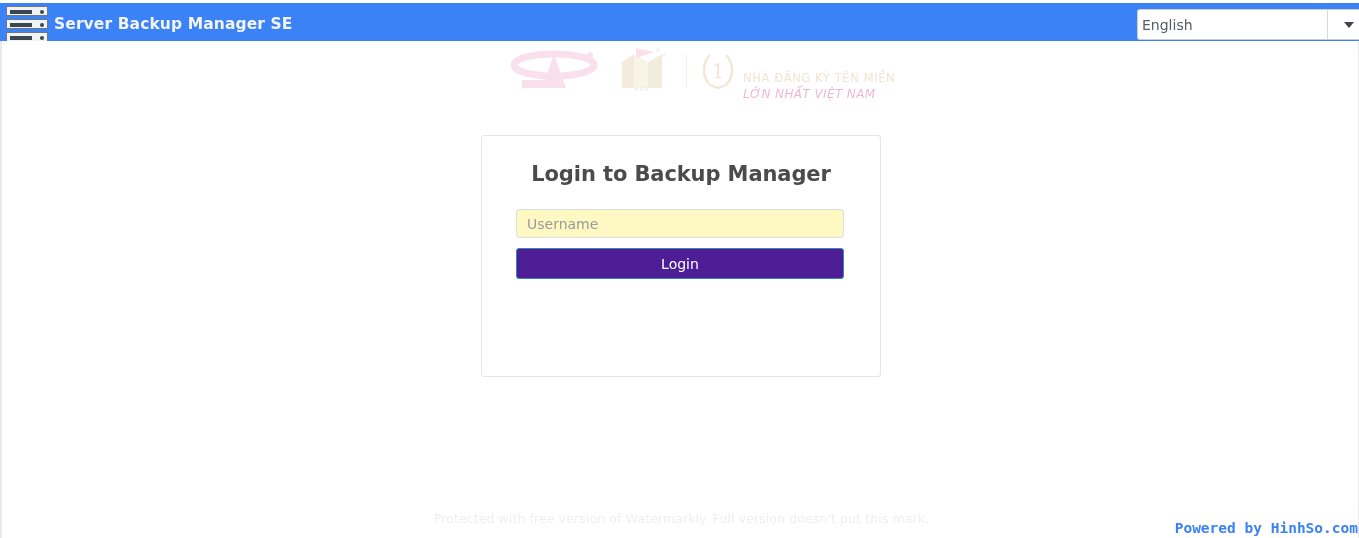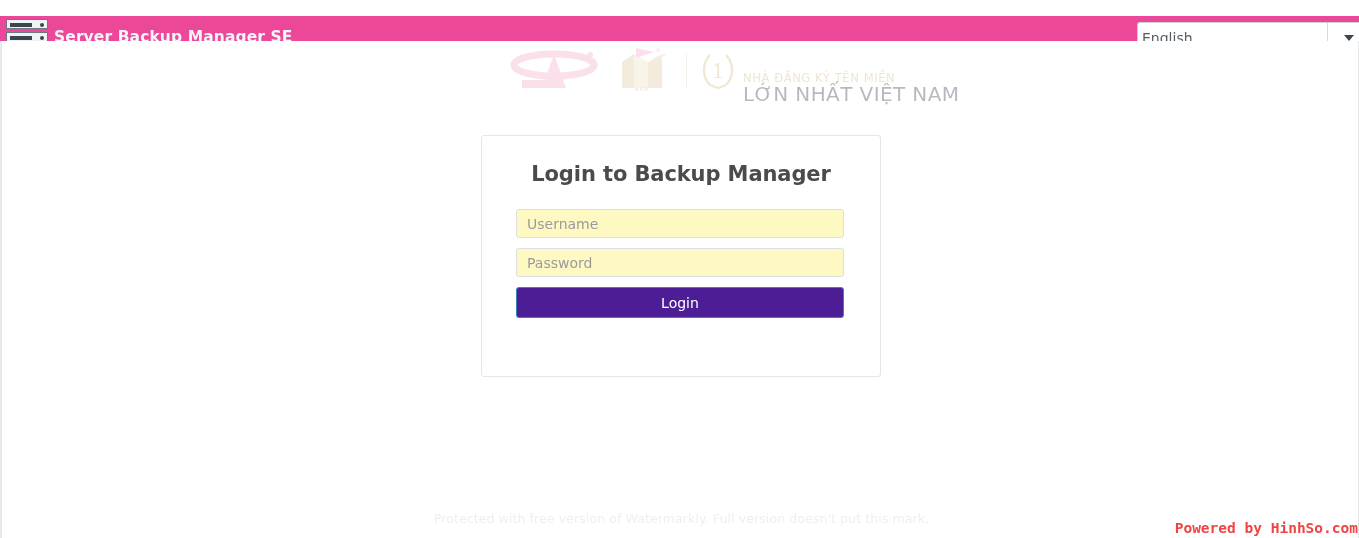--- a/index.html
+++ b/index.html
@@ -12,23 +12,23 @@
     height: 538px;
     overflow: hidden;
     background: #ffffff;
     font-family: "DejaVu Sans", "Liberation Sans", sans-serif;
     position: relative;
   }
 
   
   #topbar {
     position: absolute;
-    left: 0; top: 16px;
+    left: 0; top: 3px;
     width: 1359px; height: 41px;
-    background: #ec4899;
+    background: #3b82f6;
     display: flex;
     align-items: flex-start;
   }
   #brand {
     display: flex;
     align-items: center;
     margin-left: 6px;
     height: 41px;
   }
   #rack-icon {
@@ -136,22 +136,22 @@
     display: flex; flex-direction: column;
     justify-content: center;
     flex: 0 0 auto;
     margin-top: 32px;
   }
   #pa-award-text .l1 {
     font-size: 11.5px; color: #c9a96a; letter-spacing: 0.6px;
     white-space: nowrap; line-height: 14px;
   }
   #pa-award-text .l2 {
-    font-size: 20px; color: #0f172a; letter-spacing: 0.4px;
-    white-space: nowrap; line-height: 18px;
+    font-size: 12px; color: #be185d; letter-spacing: 0.4px;
+    white-space: nowrap; line-height: 18px; font-style: italic;
   }
 
   
   #login-panel {
     position: absolute;
     left: 479px; top: 51px;
     width: 400px; height: 242px;
     background: #ffffff;
     border: 1px solid #e4e6e7;
     border-radius: 3px;
@@ -207,21 +207,21 @@
     color: #efefef;
     letter-spacing: 0.1px;
     pointer-events: none;
   }
   #powered-by {
     position: absolute;
     right: 0px; top: 479px;
     font-family: "DejaVu Sans Mono", "Liberation Mono", monospace;
     font-size: 14.5px;
     font-weight: bold;
-    color: #ef4444;
+    color: #3b82f6;
     white-space: nowrap;
   }
 </style>
 </head>
 <body>
 
 <div id="topbar">
 
   <div id="brand">
     <div id="rack-icon">
@@ -295,21 +295,20 @@
     </div>
 
   </div>
 
   <div id="login-panel">
 
     <div id="login-title">Login to Backup Manager</div>
 
     <div id="login-form">
       <input class="login-input" type="text" placeholder="Username" style="">
-      <input class="login-input" type="password" placeholder="Password" style="">
       <button id="login-button">Login</button>
     </div>
 
   </div>
 
   <div id="watermark">Protected with free version of Watermarkly. Full version doesn't put this mark.</div>
 
   <div id="powered-by">Powered by HinhSo.com</div>
 
 </div>

